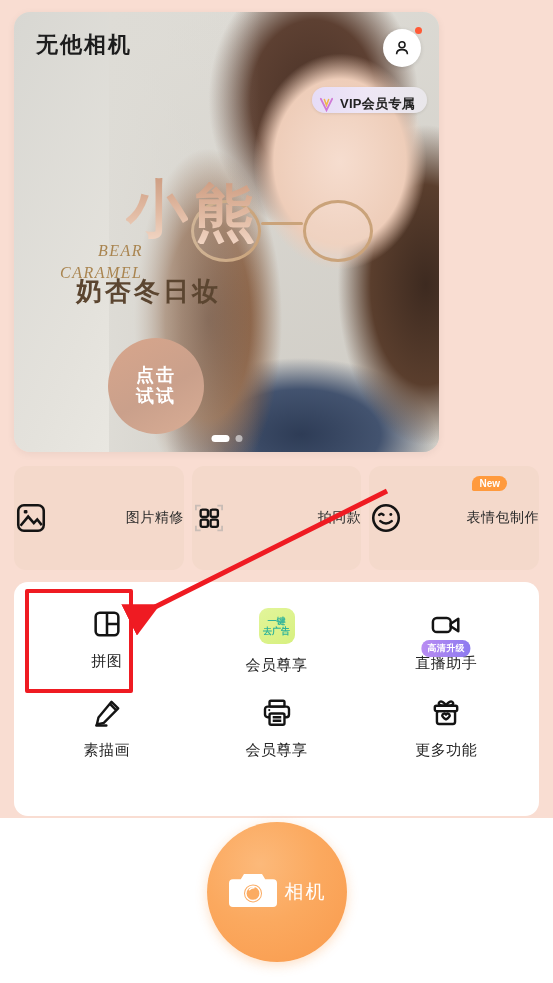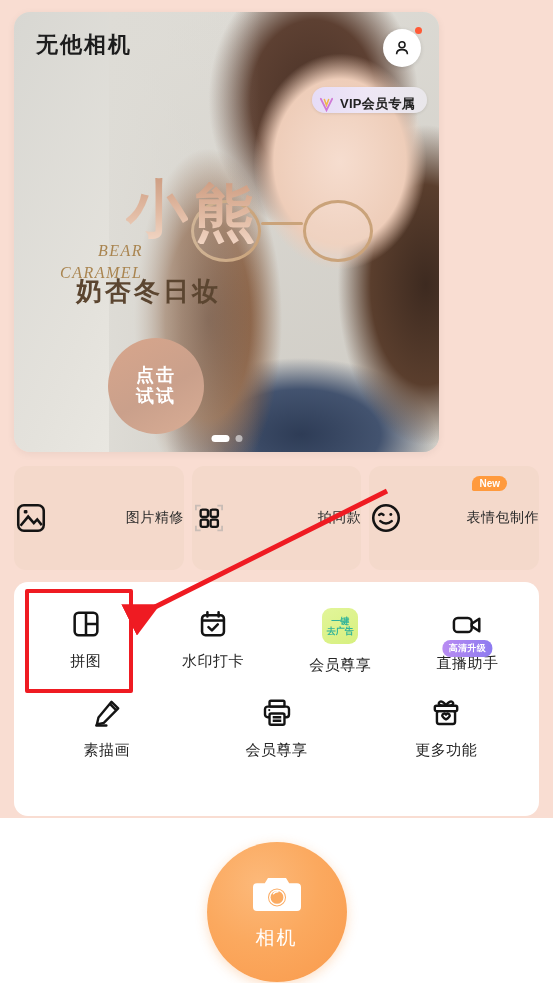--- a/index.html
+++ b/index.html
@@ -139,24 +139,24 @@
     background:linear-gradient(150deg,#e2f59a,#d7f07f);
     display:flex; flex-direction:column; align-items:center; justify-content:center;
     font-size:9px; font-weight:700; color:#2fb39a; line-height:1.15; letter-spacing:0;
   }
 
   
   .bottom{
     position:absolute; left:0; top:818px; width:553px; height:165px; background:#fff;
   }
   .cam-btn{
-    position:absolute; left:50%; top:24px; transform:translateX(-50%);
+    position:absolute; left:50%; top:4px; transform:translateX(-50%);
     width:140px; height:140px; border-radius:50%;
     background:radial-gradient(circle at 38% 30%, #fcb97a 0%, #fba95f 45%, #f99a4c 100%);
-    display:flex; flex-direction:column; align-items:center; justify-content:center; gap:6px;
+    display:flex; align-items:center; justify-content:center; gap:6px;
     box-shadow:0 3px 12px rgba(249,154,76,.32);
   }
   .cam-label{ color:#fff; font-size:19px; letter-spacing:2px; }
 
   
   .anno-box{
     position:absolute; left:25px; top:589px; width:108px; height:104px;
     border:4px solid #ef1b22; border-radius:2px; pointer-events:none;
   }
   .anno-arrow{ position:absolute; left:0; top:0; width:553px; height:983px; pointer-events:none; }
@@ -252,29 +252,20 @@
 
   <div class="grid-row">
     <div class="gitem">
       <svg width="32" height="32" viewBox="0 0 24 24" fill="none" stroke="#141414" stroke-width="1.9">
         <rect x="3.5" y="3.5" width="17" height="17" rx="3"></rect>
         <path d="M12 3.5 V20.5 M12 12 H20.5"></path>
       </svg>
       <span class="lbl">拼图</span>
     </div>
 
-    <div class="gitem">
-      <svg width="32" height="32" viewBox="0 0 24 24" fill="none" stroke="#141414" stroke-width="1.9">
-        <rect x="3.8" y="5.4" width="16.4" height="15" rx="2.6"></rect>
-        <path d="M3.8 9.4 H20.2"></path>
-        <path d="M7.8 3.2 V6.4 M16.2 3.2 V6.4" stroke-linecap="round"></path>
-        <path d="M8.6 14.3 L11.2 16.8 L15.6 12.3" stroke-linecap="round" stroke-linejoin="round"></path>
-      </svg>
-      <span class="lbl">水印打卡</span>
-    </div>
 
     <div class="gitem">
       <div class="adfree-icon">
         <span>一键</span>
         <span>去广告</span>
       </div>
       <span class="lbl">会员尊享</span>
     </div>
 
     <div class="gitem">

